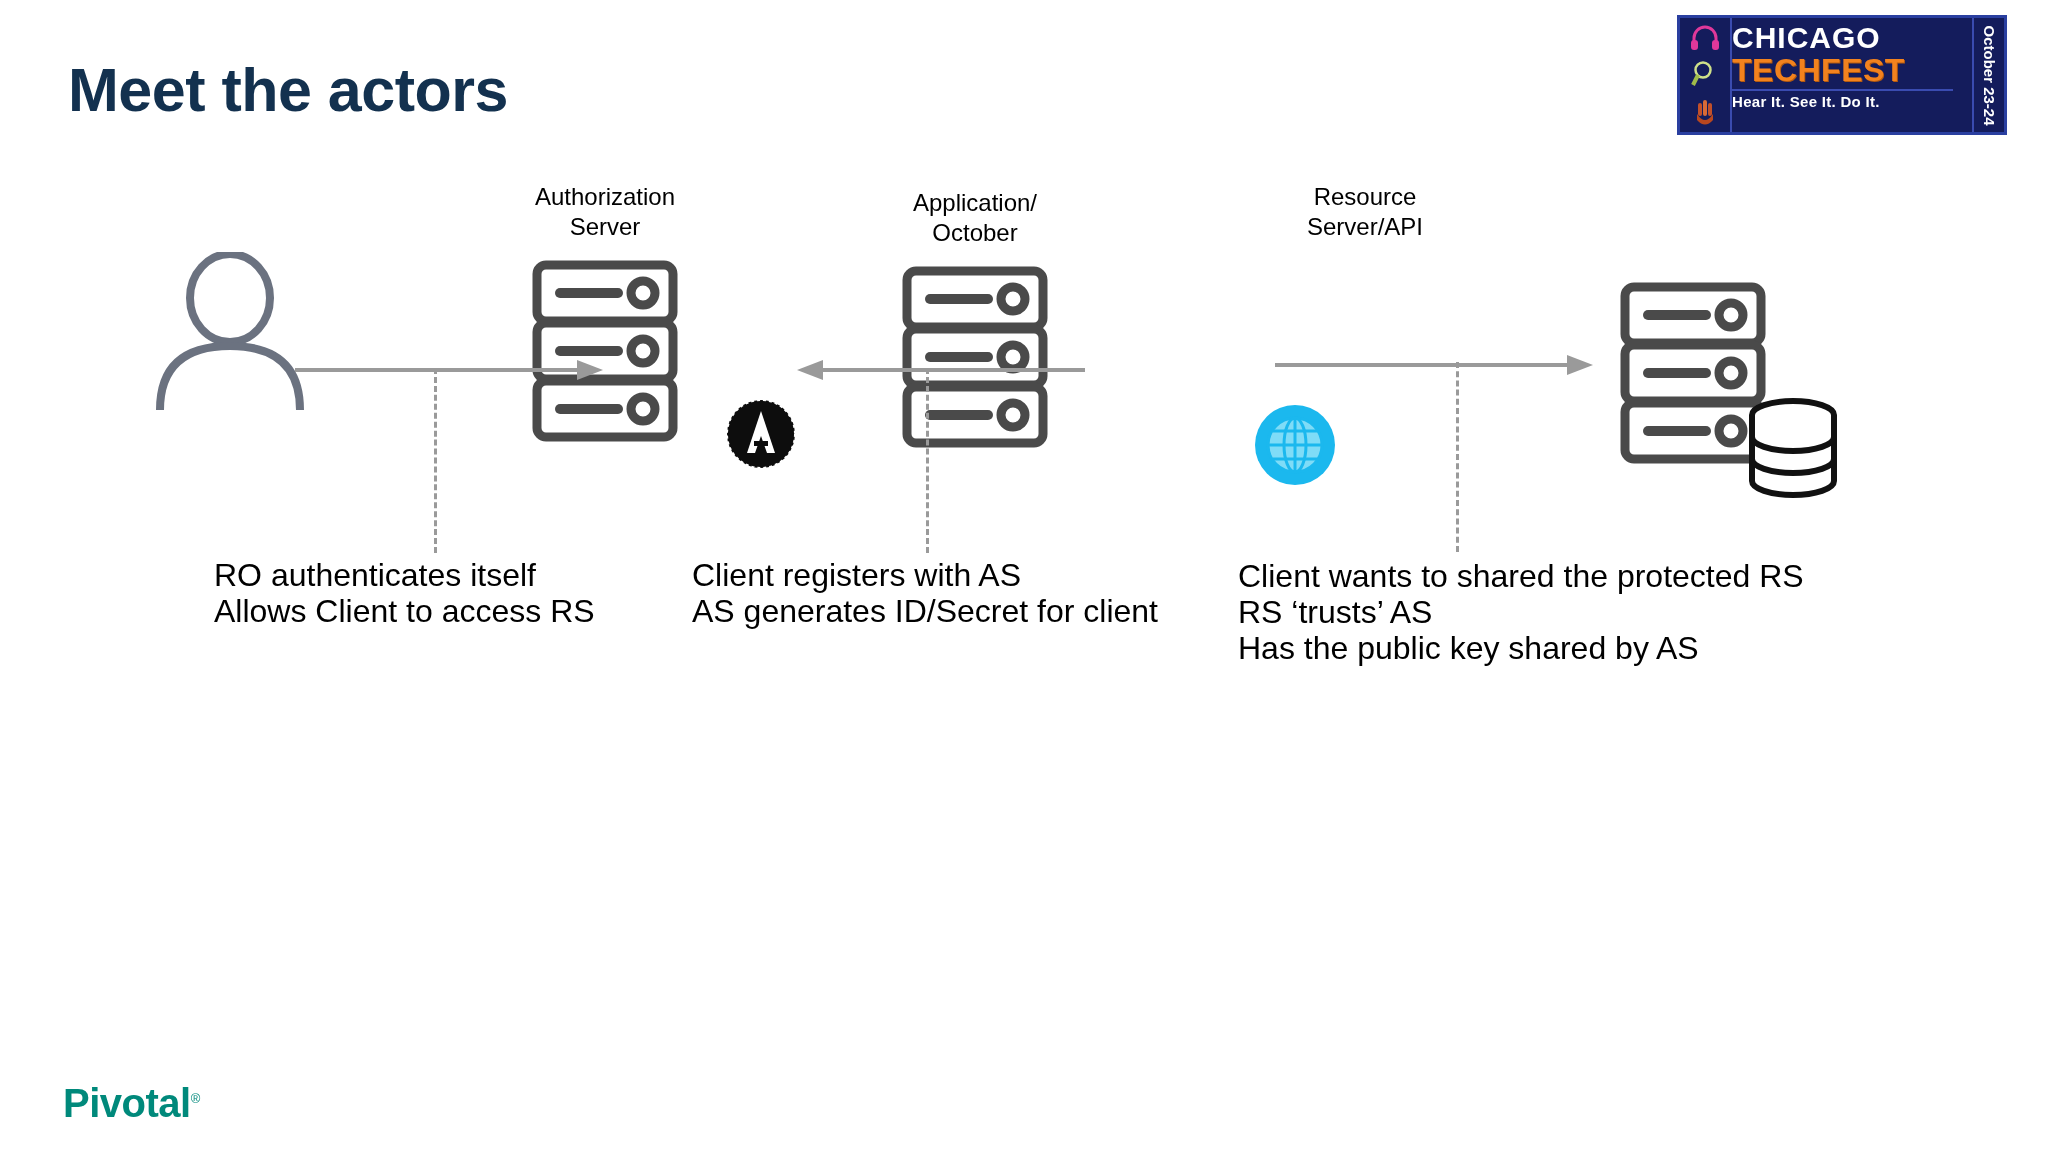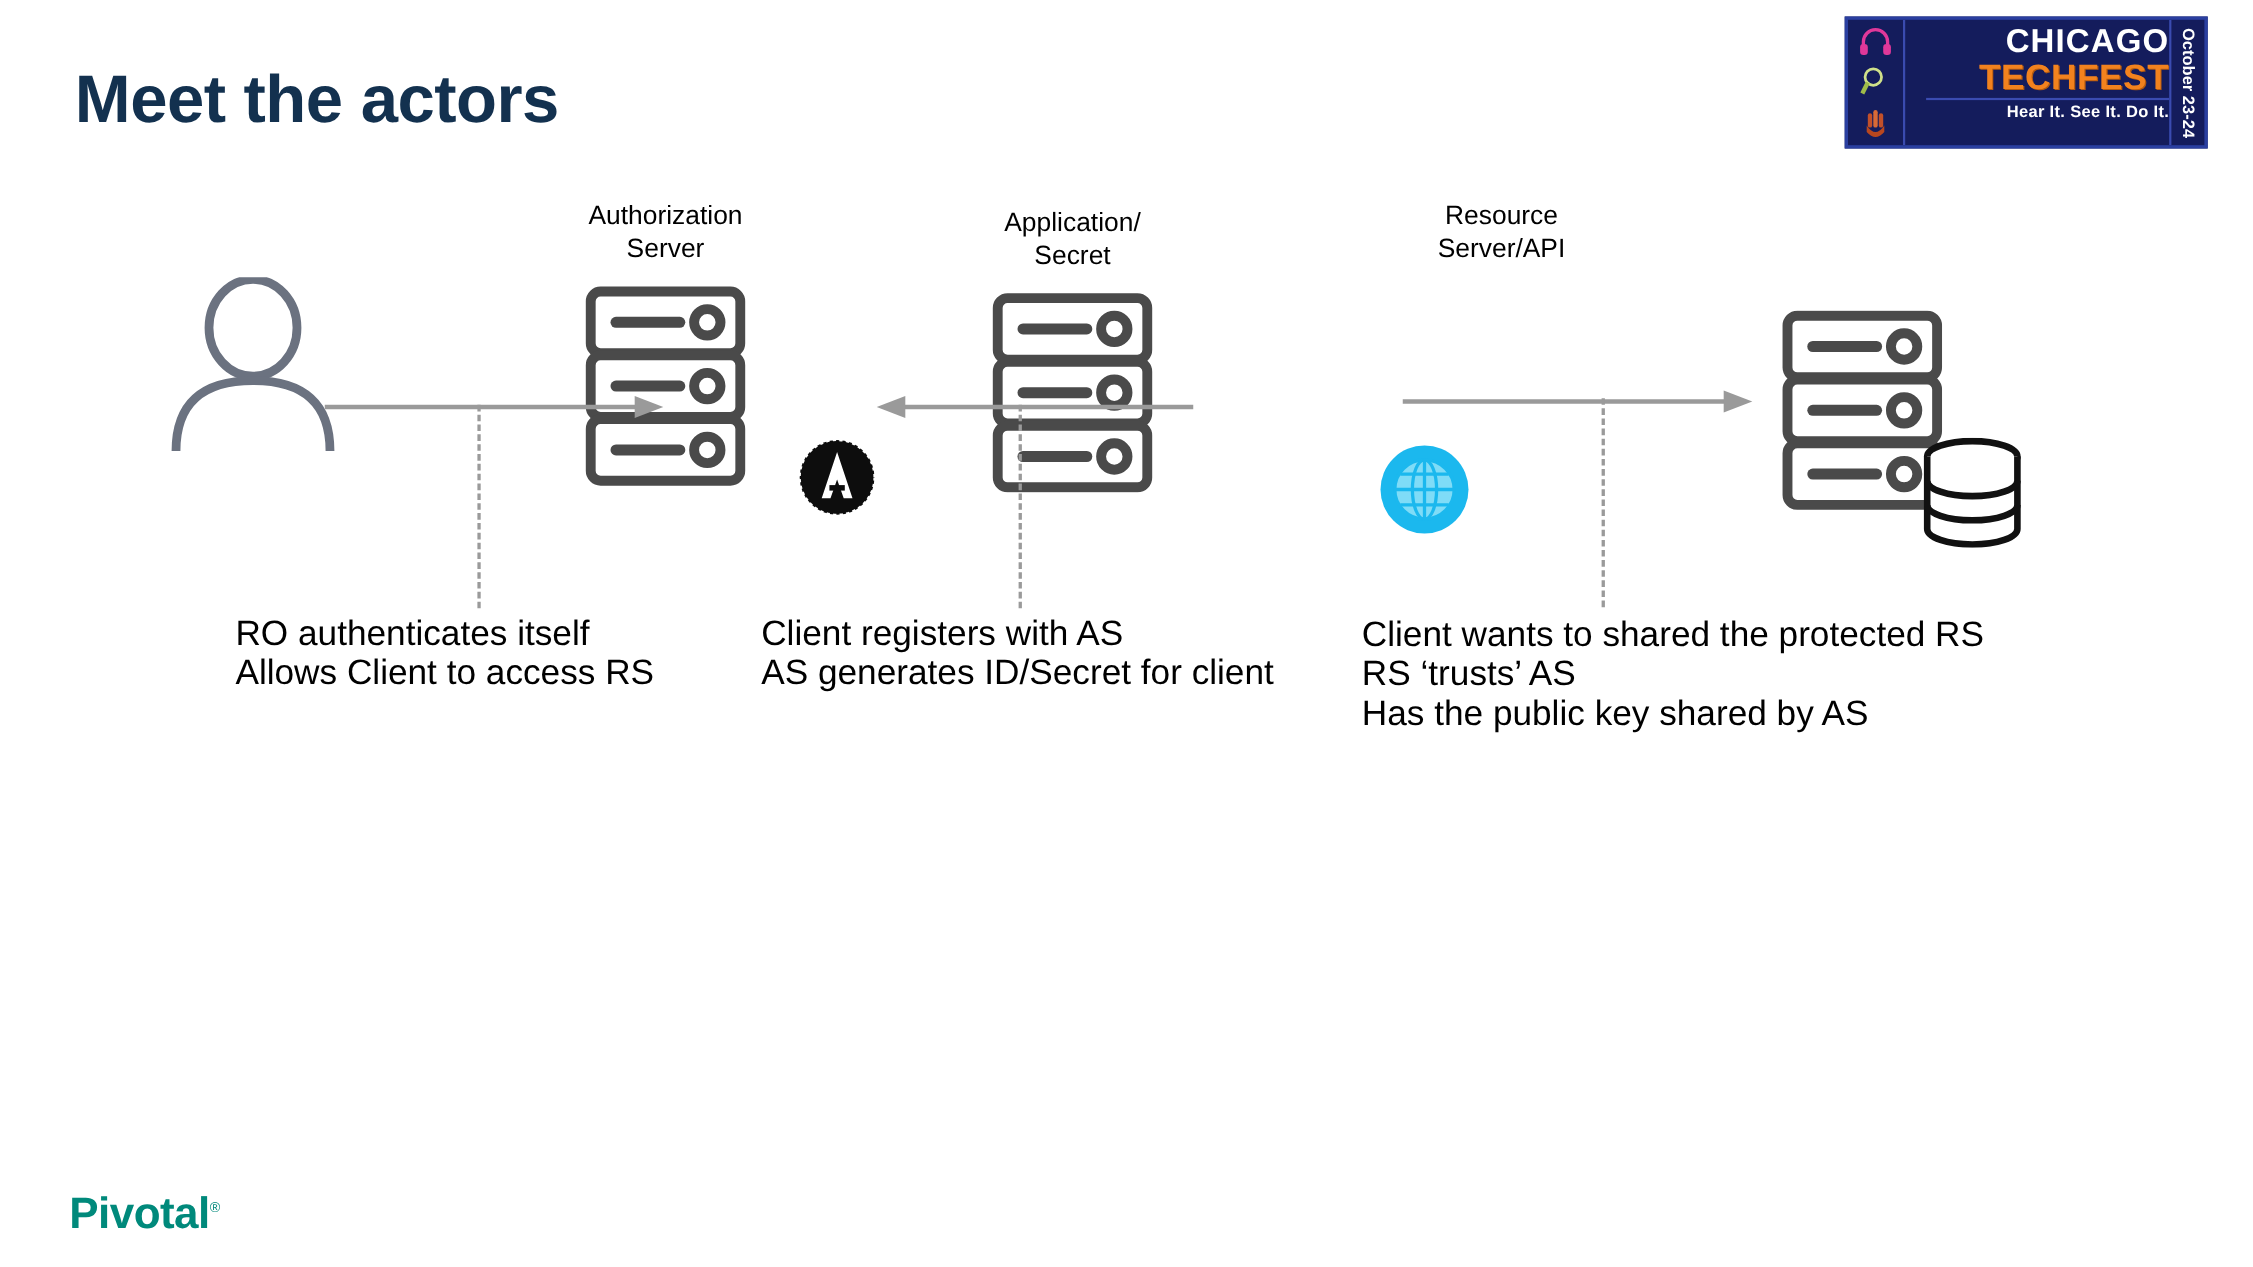--- a/index.html
+++ b/index.html
@@ -50,21 +50,21 @@
     align-items: center;
     justify-content: space-around;
     padding: 3px 0;
     box-sizing: border-box;
   }
   .logo-iconcol svg { display: block; }
   .logo-main {
     flex: 1;
     display: flex;
     flex-direction: column;
-    align-items: flex-end;
+    align-items: flex-start;
     justify-content: flex-start;
     padding-top: 4px;
     box-sizing: border-box;
   }
   .logo-chicago {
     color: #ffffff;
     font-size: 30px;
     font-weight: bold;
     letter-spacing: 1px;
     line-height: 1.05;
@@ -231,21 +231,21 @@
   <svg width="72" height="72" viewBox="0 0 72 72">
     <circle cx="36" cy="36" r="34" fill="#0d0d0d"></circle>
     <path d="M36 13 L50 55 L42 55 L36 38 L30 55 L22 55 Z" fill="#ffffff"></path>
     <rect x="29" y="43" width="14" height="5" fill="#0d0d0d"></rect>
     <circle cx="36" cy="36" r="34" fill="none" stroke="#ffffff" stroke-width="2" stroke-dasharray="3 3"></circle>
   </svg>
 </div>
 
 <div class="actor" style="left:830px; top:188px; width:290px;">
   <div class="actor-label">Application/
-Secret</div>
+October</div>
   <div class="icon-wrap" style="margin-top:18px;">
     <svg width="146" height="182" viewBox="0 0 146 182">
       <rect x="5" y="5" width="136" height="56" rx="9" fill="#ffffff" stroke="#4a4a4a" stroke-width="9"></rect>
       <rect x="5" y="63" width="136" height="56" rx="9" fill="#ffffff" stroke="#4a4a4a" stroke-width="9"></rect>
       <rect x="5" y="121" width="136" height="56" rx="9" fill="#ffffff" stroke="#4a4a4a" stroke-width="9"></rect>
       <line x1="28" y1="33" x2="86" y2="33" stroke="#4a4a4a" stroke-width="10" stroke-linecap="round"></line>
       <line x1="28" y1="91" x2="86" y2="91" stroke="#4a4a4a" stroke-width="10" stroke-linecap="round"></line>
       <line x1="28" y1="149" x2="86" y2="149" stroke="#4a4a4a" stroke-width="10" stroke-linecap="round"></line>
       <circle cx="111" cy="33" r="12" fill="none" stroke="#4a4a4a" stroke-width="9"></circle>
       <circle cx="111" cy="91" r="12" fill="none" stroke="#4a4a4a" stroke-width="9"></circle>

